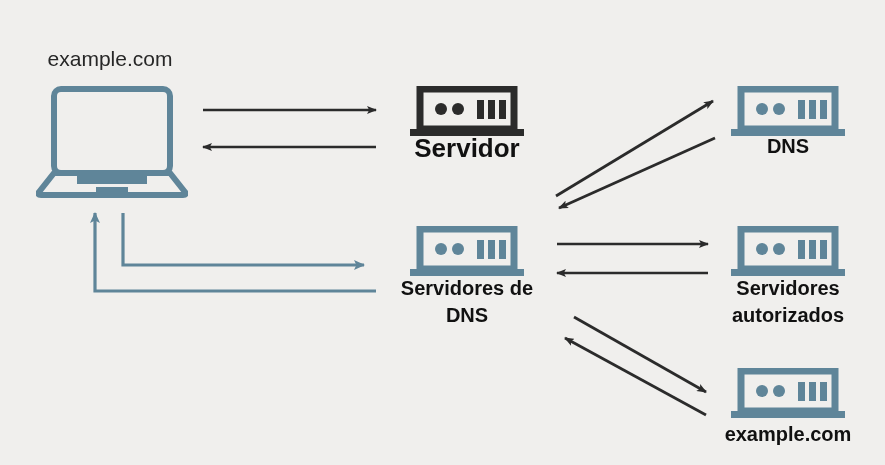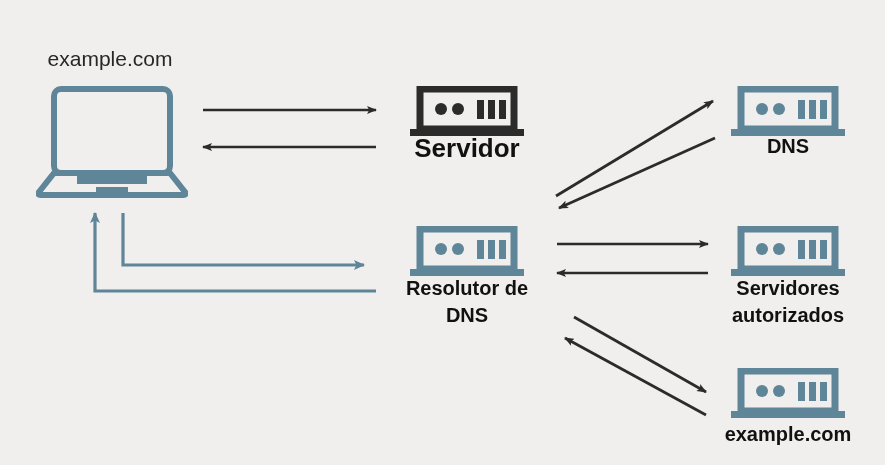--- a/index.html
+++ b/index.html
@@ -129,21 +129,21 @@
   <div class="node" style="left:0px; top:0px;">
     <svg class="server" viewBox="0 0 118 52" style="left:408px; top:226px;">
       <rect x="12" y="3" width="94" height="40" fill="none" stroke="#5f8599" stroke-width="7"></rect>
       <rect x="2" y="43" width="114" height="7" fill="#5f8599"></rect>
       <circle cx="33" cy="23" r="6" fill="#5f8599"></circle>
       <circle cx="50" cy="23" r="6" fill="#5f8599"></circle>
       <rect x="69" y="14" width="7" height="19" fill="#5f8599"></rect>
       <rect x="80" y="14" width="7" height="19" fill="#5f8599"></rect>
       <rect x="91" y="14" width="7" height="19" fill="#5f8599"></rect>
     </svg>
-    <div class="node-label" style="left:352px; top:275px; line-height:27px;">Resolutor de
+    <div class="node-label" style="left:352px; top:275px; line-height:27px;">Servidores de
 DNS</div>
   </div>
 
   <div class="node" style="left:0px; top:0px;">
     <svg class="server" viewBox="0 0 118 52" style="left:729px; top:226px;">
       <rect x="12" y="3" width="94" height="40" fill="none" stroke="#5f8599" stroke-width="7"></rect>
       <rect x="2" y="43" width="114" height="7" fill="#5f8599"></rect>
       <circle cx="33" cy="23" r="6" fill="#5f8599"></circle>
       <circle cx="50" cy="23" r="6" fill="#5f8599"></circle>
       <rect x="69" y="14" width="7" height="19" fill="#5f8599"></rect>

